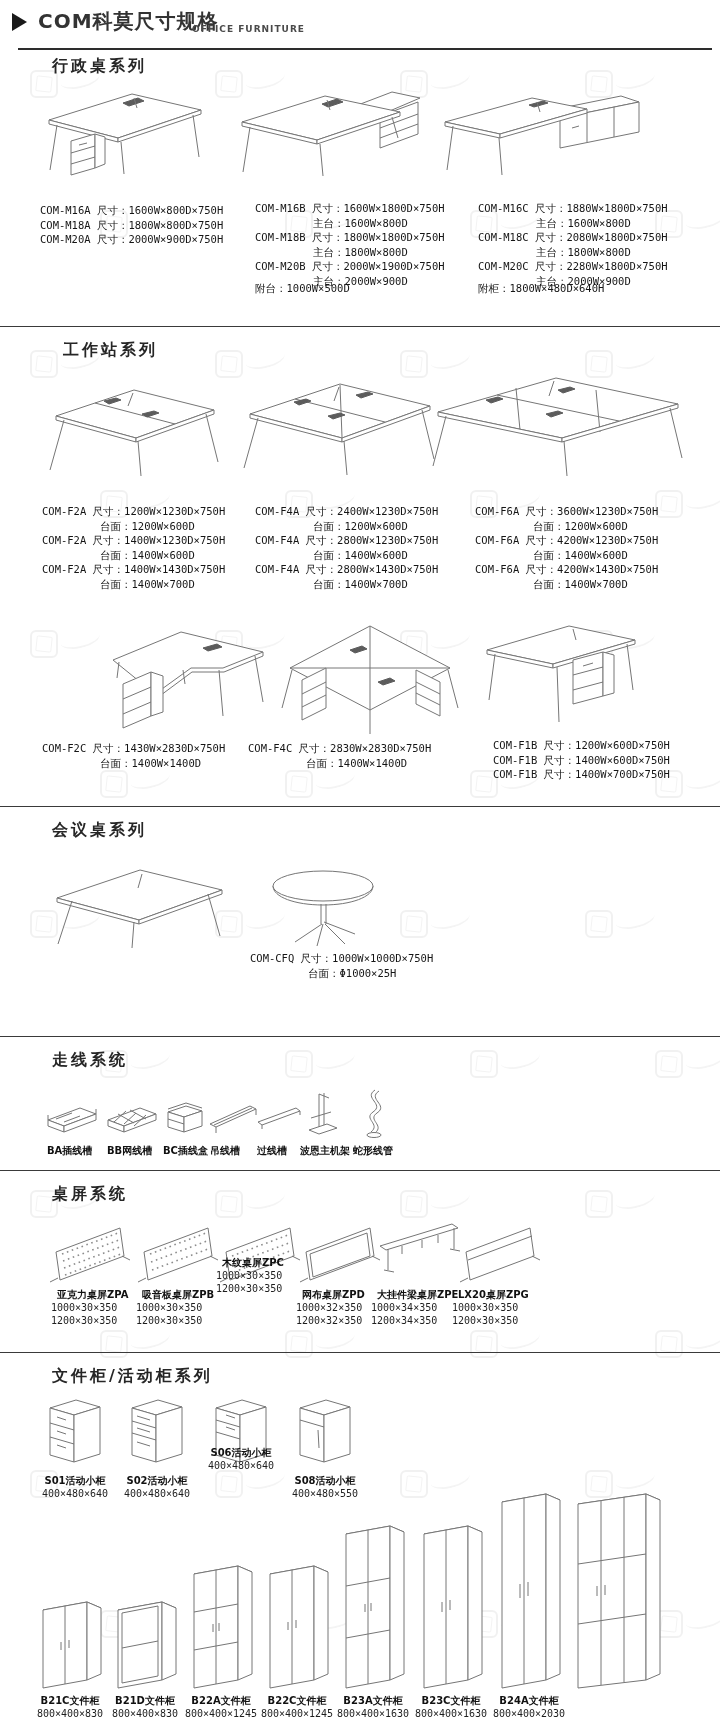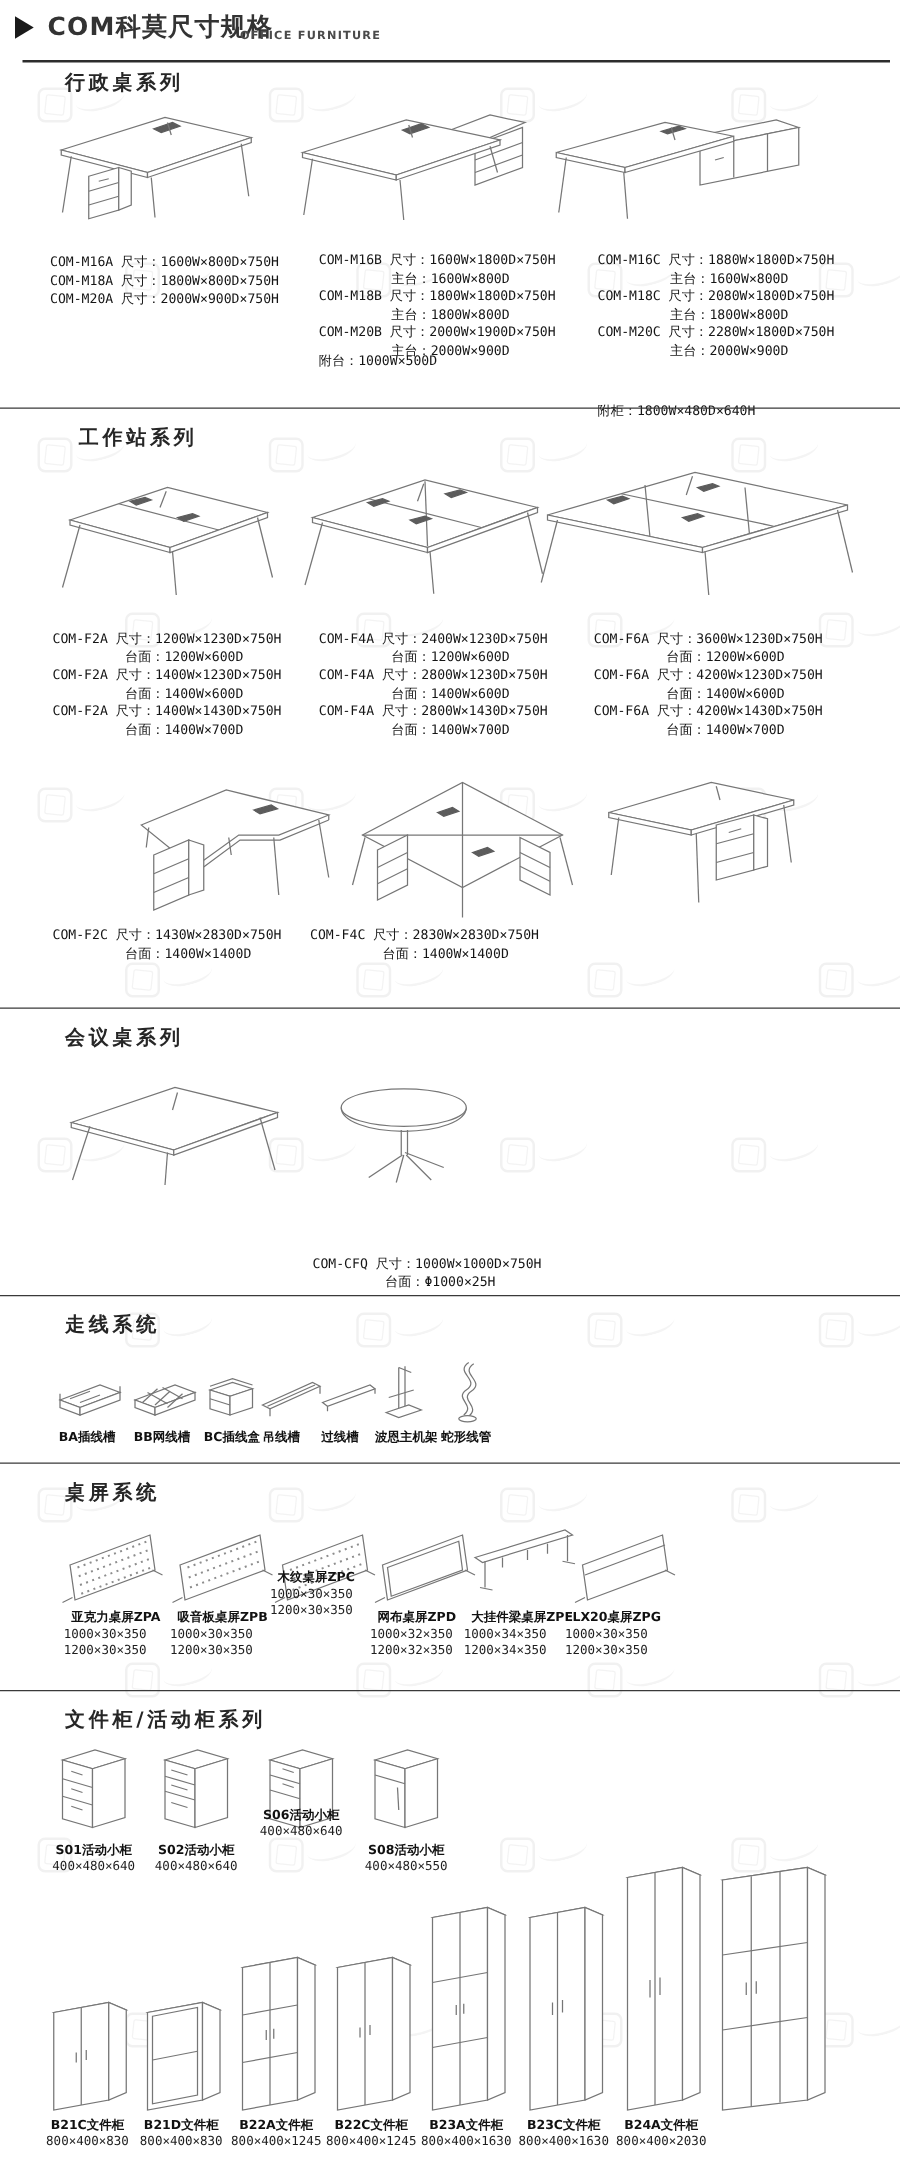--- a/index.html
+++ b/index.html
@@ -160,21 +160,21 @@
     </div>
     <div class="abs ln" style="left:255px;top:282px;">附台：1000W×500D</div>
     <div class="abs col" style="left:478px;top:201px;">
       <div class="ln">COM-M16C 尺寸：1880W×1800D×750H</div>
       <div class="ln ind">主台：1600W×800D</div>
       <div class="ln">COM-M18C 尺寸：2080W×1800D×750H</div>
       <div class="ln ind">主台：1800W×800D</div>
       <div class="ln">COM-M20C 尺寸：2280W×1800D×750H</div>
       <div class="ln ind">主台：2000W×900D</div>
     </div>
-    <div class="abs ln" style="left:478px;top:282px;margin-top:40px;">附柜：1800W×480D×640H</div>
+    <div class="abs ln" style="left:478px;top:282px;">附柜：1800W×480D×640H</div>
 
     <div class="hr" style="top:326px;"></div>
 
     <div class="abs sec-title" style="left:52px;top:340px;margin-left:11px;">工作站系列</div>
 
     <svg class="draw" style="left:38px;top:368px;" width="190" height="115" viewBox="0 0 190 115">
       <polygon points="18,48 96,22 176,42 98,70"></polygon>
       <line x1="57" y1="35" x2="137" y2="56"></line>
       <polygon class="dk" points="66,33 78,30 83,32 71,36"></polygon>
       <polygon class="dk" points="104,46 116,43 121,45 109,49"></polygon>
@@ -287,20 +287,25 @@
     </svg>
 
     <div class="abs col" style="left:42px;top:741px;">
       <div class="ln">COM-F2C 尺寸：1430W×2830D×750H</div>
       <div class="ln ind">台面：1400W×1400D</div>
     </div>
     <div class="abs col" style="left:248px;top:741px;">
       <div class="ln">COM-F4C 尺寸：2830W×2830D×750H</div>
       <div class="ln ind">台面：1400W×1400D</div>
     </div>
+    <div class="abs col" style="left:493px;top:738px;">
+      <div class="ln">COM-F1B 尺寸：1200W×600D×750H</div>
+      <div class="ln">COM-F1B 尺寸：1400W×600D×750H</div>
+      <div class="ln">COM-F1B 尺寸：1400W×700D×750H</div>
+    </div>
 
     <div class="hr" style="top:806px;"></div>
 
     <div class="abs sec-title" style="left:52px;top:820px;">会议桌系列</div>
 
     <svg class="draw" style="left:42px;top:846px;" width="195" height="104" viewBox="0 0 195 104">
       <polygon points="15,52 98,24 180,44 97,74"></polygon>
       <polygon points="15,52 97,74 97,78 15,56"></polygon>
         <polygon points="97,74 180,44 180,48 97,78"></polygon>
       <line x1="30" y1="55" x2="16" y2="98"></line>
@@ -312,21 +317,21 @@
       <path class="nf" d="M8,34 c0,11 22,19 50,19 28,0 50,-8 50,-19"></path>
       <ellipse cx="58" cy="34" rx="50" ry="15"></ellipse>
       <line x1="56" y1="52" x2="56" y2="72"></line>
         <line x1="61" y1="52" x2="61" y2="72"></line>
       <line x1="57" y1="72" x2="30" y2="90"></line>
         <line x1="58" y1="72" x2="52" y2="94"></line>
       <line x1="60" y1="72" x2="80" y2="92"></line>
         <line x1="59" y1="70" x2="90" y2="82"></line>
     </svg>
 
-    <div class="abs col" style="left:250px;top:1004px;">
+    <div class="abs col" style="left:250px;top:951px;">
       <div class="ln">COM-CFQ 尺寸：1000W×1000D×750H</div>
       <div class="ln ind">台面：Φ1000×25H</div>
     </div>
 
     <div class="hr" style="top:1036px;"></div>
 
     <div class="abs sec-title" style="left:52px;top:1050px;">走线系统</div>
 
     <svg class="draw" style="left:44px;top:1092px;" width="56" height="50" viewBox="0 0 56 50">
       <polygon points="4,28 36,16 52,22 20,34"></polygon>

